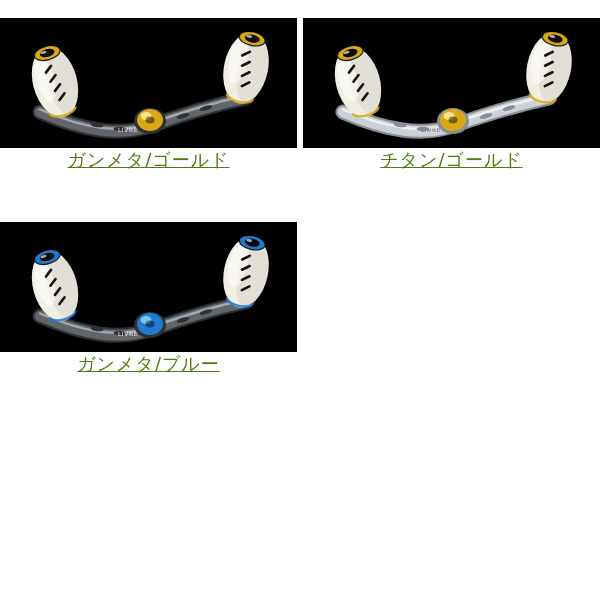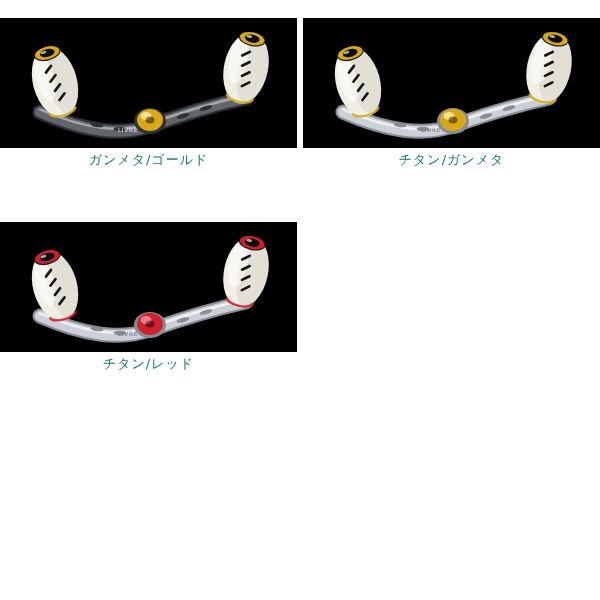--- a/index.html
+++ b/index.html
@@ -12,23 +12,23 @@
   .grid{
     display:grid;
     grid-template-columns:297px 297px;
     column-gap:6px;
     row-gap:50px;
   }
   figure.cell{margin:0;display:block;}
   .photo{height:130px;background:#000;overflow:hidden;}
   .photo svg{display:block;width:100%;height:100%;}
   .caption{
-    height:24px;background:#ffffff;color:#0f766e;
+    height:24px;background:#ffffff;color:#4d7c0f;
     display:flex;align-items:center;justify-content:center;
-    font-size:13px;letter-spacing:1px;white-space:nowrap;
+    font-size:18px;letter-spacing:1px;white-space:nowrap;text-decoration:underline;
   }
   .defs-holder{position:absolute;width:0;height:0;overflow:hidden;}
 </style>
 </head>
 <body>
 
 <svg class="defs-holder" aria-hidden="true">
   <defs>
     <g id="knob-shape">
       <ellipse cx="0" cy="0" rx="22" ry="36" fill="var(--knob)"></ellipse>
@@ -79,29 +79,29 @@
       </div>
       <figcaption class="caption">ガンメタ/ゴールド</figcaption>
     </figure>
 
     <figure class="cell">
       <div class="photo" style="--arm:#ccd1d7;--arm-dark:#878d94;--arm-light:#ffffff;--logo:#6e737a;--knob:#f1eee4;--accent:#d9a816;--accent-light:#f7e487">
         <svg viewBox="0 0 297 130">
             <use href="#handle-shape"></use>
           </svg>
       </div>
-      <figcaption class="caption">チタン/ガンメタ</figcaption>
+      <figcaption class="caption">チタン/ゴールド</figcaption>
+    </figure>
+
+    <figure class="cell">
+      <div class="photo" style="--arm:#62666b;--arm-dark:#2e3134;--arm-light:#bfc4ca;--logo:#eeeeee;--knob:#f1eee4;--accent:#1f7ad1;--accent-light:#7cc4f2">
+        <svg viewBox="0 0 297 130">
+            <use href="#handle-shape"></use>
+          </svg>
+      </div>
+      <figcaption class="caption">ガンメタ/ブルー</figcaption>
     </figure>
 
 
 
 
-    <figure class="cell">
-      <div class="photo" style="--arm:#ccd1d7;--arm-dark:#878d94;--arm-light:#ffffff;--logo:#6e737a;--knob:#f1eee4;--accent:#d0202e;--accent-light:#f2808c">
-        <svg viewBox="0 0 297 130">
-            <use href="#handle-shape"></use>
-          </svg>
-      </div>
-      <figcaption class="caption">チタン/レッド</figcaption>
-    </figure>
-
   </div>
 </div>
 
 </body></html>

